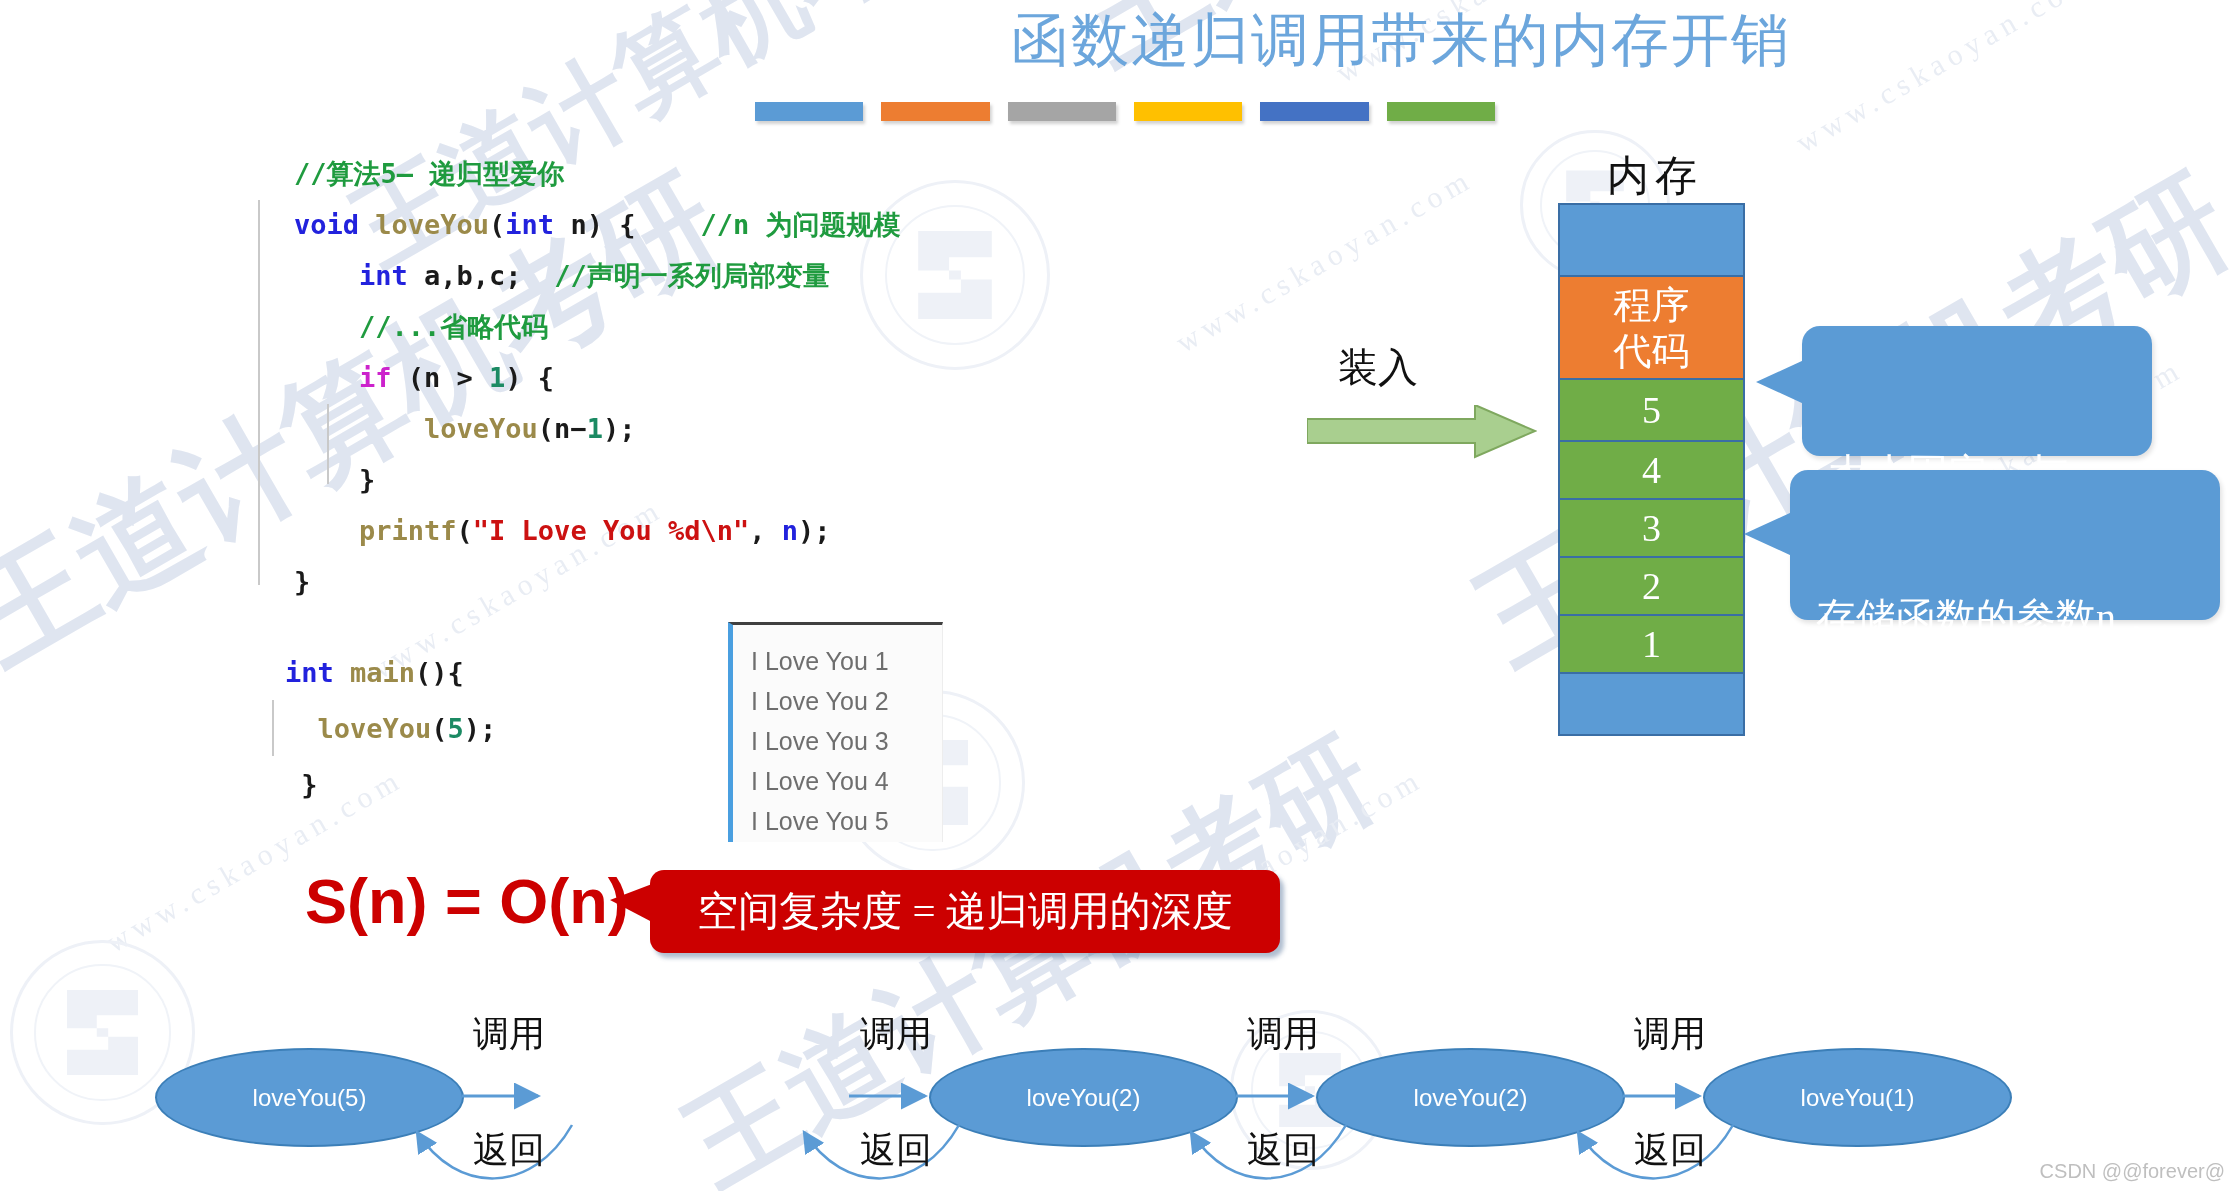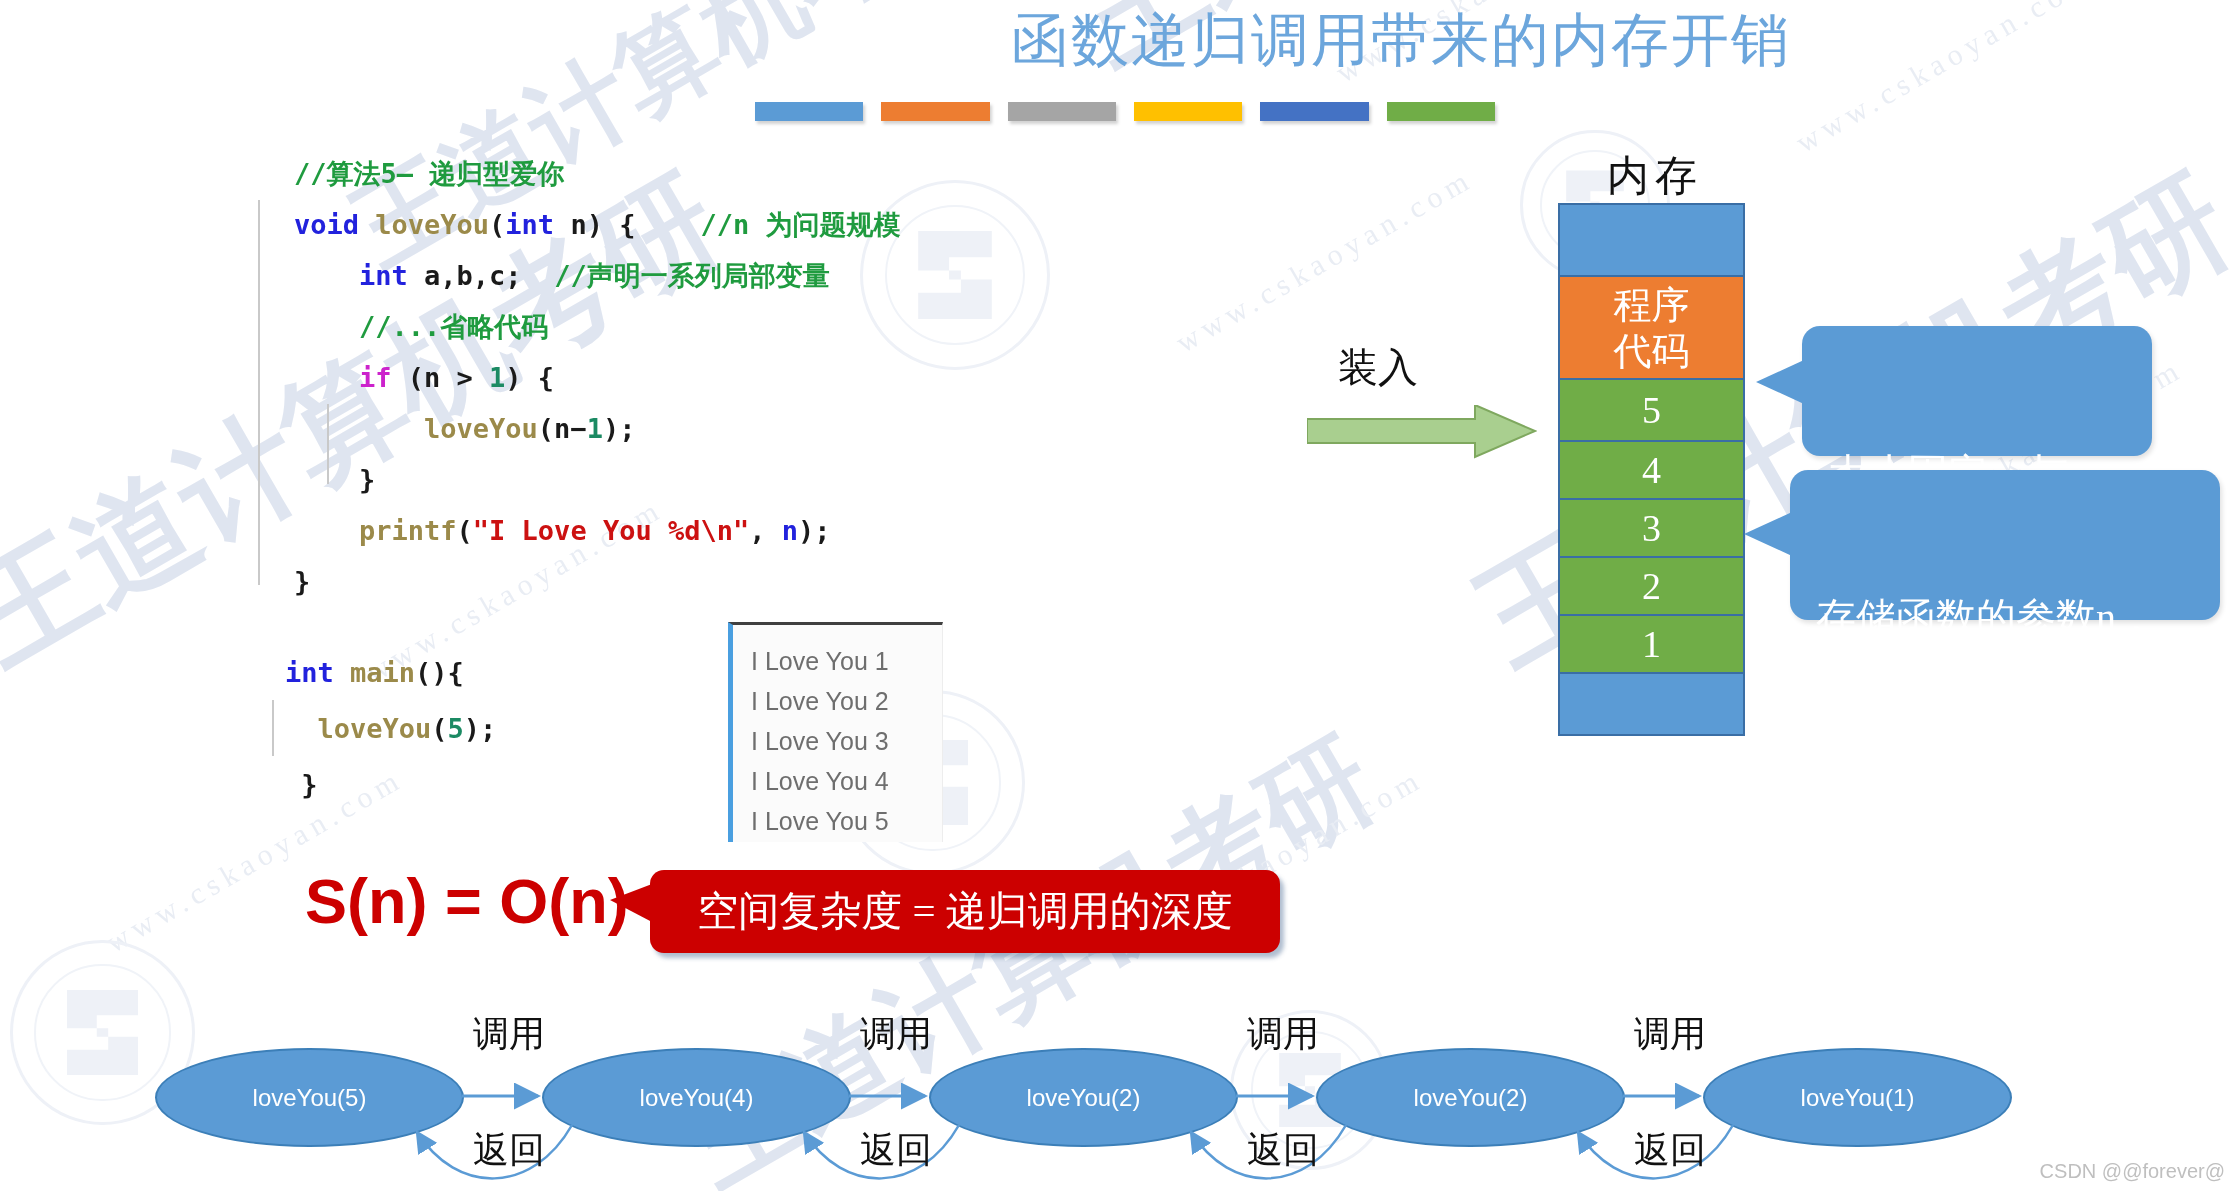--- a/index.html
+++ b/index.html
@@ -302,21 +302,20 @@
   </div>
 
   <div class="formula">S(n) = O(n)</div>
   <div class="redbox">
     <span class="tail"></span>
     <span>空间复杂度 = 递归调用的深度</span>
   </div>
 
   <div class="chain" id="chain">
       <div class="node" style="left: 155px; top: 38px;">loveYou(5)</div>
-      <div class="node" style="left: 542px; top: 38px;">loveYou(4)</div>
       <div class="node" style="left: 929px; top: 38px;">loveYou(2)</div>
       <div class="node" style="left: 1316px; top: 38px;">loveYou(2)</div>
       <div class="node" style="left: 1703px; top: 38px;">loveYou(1)</div>
       <svg width="2239" height="181" style="position: absolute; left: 0px; top: 0px;">
         <defs>
           <marker id="ah" markerWidth="9" markerHeight="9" refX="8" refY="4.5" orient="auto">
             <path d="M0,0 L9,4.5 L0,9 z" fill="#5b9bd5"></path>
           </marker>
         </defs>
         <path d="M462,86 L538,86" stroke="#5b9bd5" stroke-width="3" fill="none" marker-end="url(#ah)"></path>

